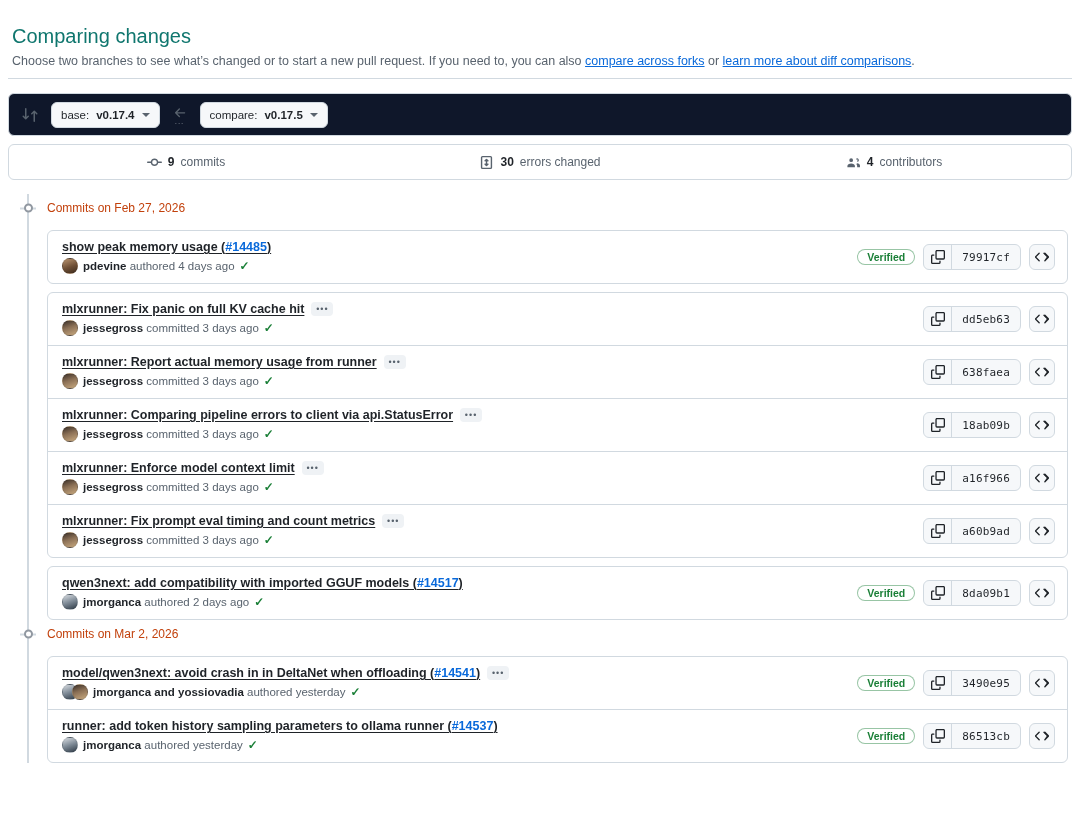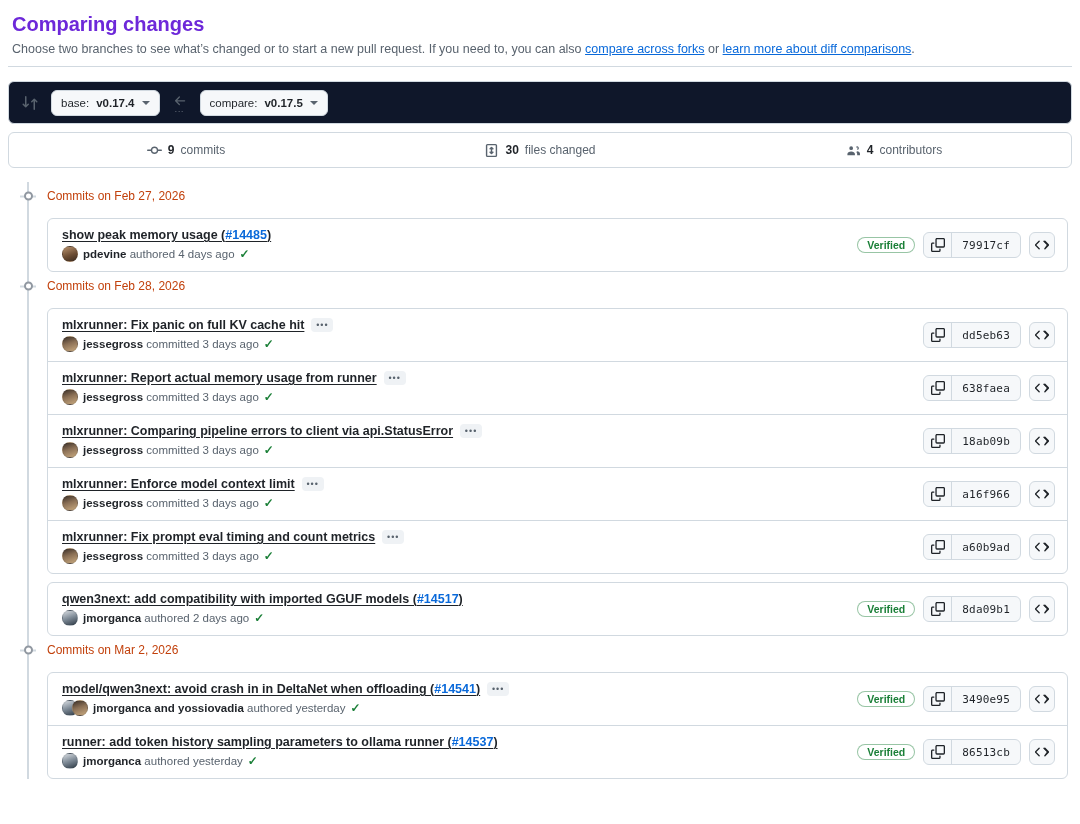--- a/index.html
+++ b/index.html
@@ -9,22 +9,22 @@
     background: #ffffff;
     font-family: "Liberation Sans", sans-serif;
     color: #1f2328;
     overflow: hidden;
   }
   .page { width: 1080px; padding: 0 8px; }
 
   
   .page-head { padding: 6px 0 0 4px; }
   .page-title {
-    font-size: 20px; font-weight: 700; line-height: 28px;
-    color: #6d28d9; margin: 4px 0 2px 0;
+    font-size: 20px; font-weight: 400; line-height: 28px;
+    color: #0f766e; margin: 16px 0 2px 0;
   }
   .page-sub {
     font-size: 12.5px; line-height: 18px; color: #59636e;
   }
   .page-sub a { color: #0969da; text-decoration: underline; }
   .head-rule {
     border-bottom: 1px solid #d1d9e0;
     margin: 8px 0 0 0;
   }
 
@@ -238,21 +238,21 @@
       <b>9</b>
       <span>commits</span>
     </div>
     <div class="stat">
       <span class="si">
         <svg width="15" height="15" viewBox="0 0 16 16" fill="currentColor" aria-hidden="true">
           <path d="M3.75 1h8.5A1.75 1.75 0 0 1 14 2.75v10.5A1.75 1.75 0 0 1 12.25 15h-8.5A1.75 1.75 0 0 1 2 13.25V2.75C2 1.784 2.784 1 3.75 1Zm0 1.5a.25.25 0 0 0-.25.25v10.5c0 .138.112.25.25.25h8.5a.25.25 0 0 0 .25-.25V2.75a.25.25 0 0 0-.25-.25ZM8 4a.75.75 0 0 1 .53.22l1.5 1.5a.75.75 0 1 1-1.06 1.06l-.22-.22v2.88l.22-.22a.75.75 0 1 1 1.06 1.06l-1.5 1.5a.75.75 0 0 1-1.06 0l-1.5-1.5a.75.75 0 1 1 1.06-1.06l.22.22V6.56l-.22.22a.75.75 0 0 1-1.06-1.06l1.5-1.5A.75.75 0 0 1 8 4Z"></path>
         </svg>
       </span>
       <b>30</b>
-      <span>files changed</span>
+      <span>errors changed</span>
     </div>
     <div class="stat">
       <span class="si">
         <svg width="15" height="15" viewBox="0 0 16 16" fill="currentColor" aria-hidden="true">
           <path d="M5.5 3.5a2 2 0 1 1 0 4 2 2 0 0 1 0-4Zm0 5.5c-2.2 0-4 1.2-4 2.75V13h8v-1.25C9.5 10.2 7.7 9 5.5 9Zm5.6-5.36a2 2 0 0 1 1.9 3.44.75.75 0 0 1-.76-1.3.5.5 0 0 0-.48-.86.75.75 0 0 1-.66-1.28Zm.9 5.03c1.65.25 2.9 1.22 2.9 2.43V13h-3v-1.25c0-.82-.33-1.57-.88-2.16Z"></path>
         </svg>
       </span>
       <b>4</b>
       <span>contributors</span>
     </div>
@@ -298,27 +298,20 @@
       <span class="code-btn">
         <svg width="14" height="14" viewBox="0 0 16 16" fill="currentColor" aria-hidden="true">
           <path d="M4.72 3.22a.75.75 0 0 1 1.06 1.06L2.06 8l3.72 3.72a.75.75 0 1 1-1.06 1.06L.47 8.53a.75.75 0 0 1 0-1.06Zm6.56 0a.75.75 0 0 1 1.06 0l4.25 4.25a.75.75 0 0 1 0 1.06l-4.25 4.25a.75.75 0 1 1-1.06-1.06L13.94 8l-3.72-3.72a.75.75 0 0 1 0-1.06Z" transform="translate(-0.5,0)"></path>
         </svg>
       </span>
     </div>
   </div>
           </div>
   </div>
         <div class="group">
-    <div class="group-head">
-      <span class="node">
-        <span class="dash"></span>
-              <span class="ring"></span>
-      </span>
-      <span>Commits on Feb 28, 2026</span>
-    </div>
     <div class="card">
             <div class="commit-row">
     <div class="commit-left">
       <div class="commit-title-line">
         <a class="commit-title" href="#">mlxrunner: Fix panic on full KV cache hit</a>
         <span class="ellipsis-btn">•••</span>
       </div>
       <div class="commit-meta">
         <span class="avatar-stack">
                     <span class="avatar a-jessegross"></span>

